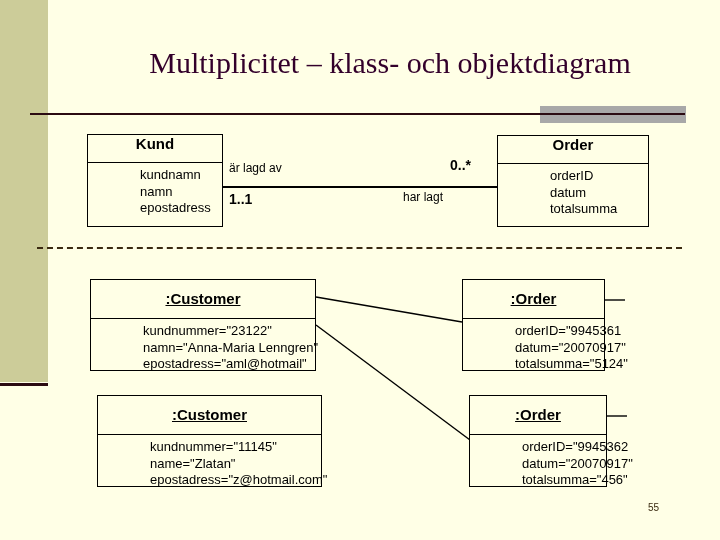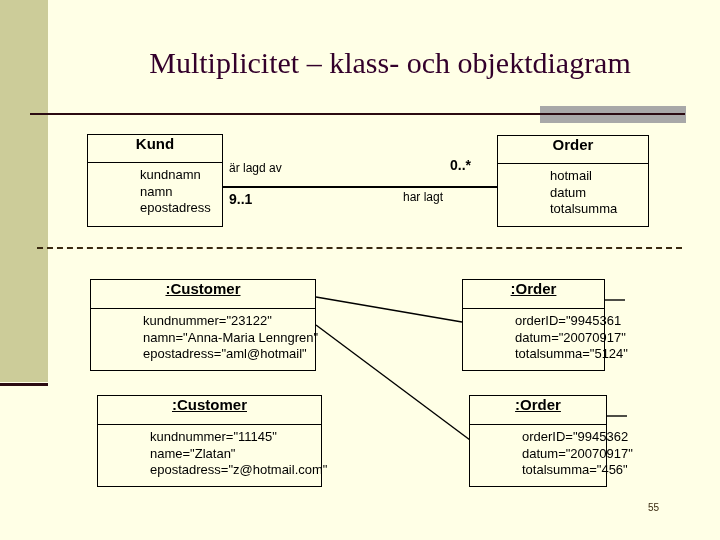--- a/index.html
+++ b/index.html
@@ -44,21 +44,21 @@
     display:flex;justify-content:center;
   }
   .umlbox .body{padding:4px 8px 0 8px;box-sizing:border-box;}
   .umlbox .body div{color:#000;line-height:1.28;white-space:nowrap;padding-left:44px;}
 
   
   .classbox .hdr{font-size:15px;height:28px;}
   .classbox .body div{font-size:13px;}
 
   
-  .objbox .hdr{font-size:15px;height:29px;}
+  .objbox .hdr{font-size:15px;height:29px;margin-top:10px;}
   .objbox .hdr span{text-decoration:underline;}
   .objbox .body div{font-size:13px;}
 
   
   .assoc-line{position:absolute;background:#000;height:1.6px;}
   .assoc-lbl{position:absolute;color:#000;white-space:nowrap;}
   .lbl-small{font-size:12px;}
   .lbl-mult{font-size:14px;font-weight:bold;}
 
   
@@ -86,33 +86,33 @@
       <div>namn</div>
       <div>epostadress</div>
     </div>
   </div>
 
   <div class="umlbox classbox" style="left:497px;top:135px;width:152px;height:92px;">
     <div class="hdr">
       <span>Order</span>
     </div>
     <div class="body">
-      <div>hotmail</div>
+      <div>orderID</div>
       <div>datum</div>
       <div>totalsumma</div>
     </div>
   </div>
 
   <div class="assoc-line" style="left:222px;top:186px;width:276px;"></div>
 
   <div class="assoc-lbl lbl-small" style="left:229px;top:161px;">är lagd av</div>
 
   <div class="assoc-lbl lbl-small" style="left:403px;top:190px;">har lagt</div>
 
-  <div class="assoc-lbl lbl-mult" style="left:229px;top:191px;">9..1</div>
+  <div class="assoc-lbl lbl-mult" style="left:229px;top:191px;">1..1</div>
 
   <div class="assoc-lbl lbl-mult" style="left:450px;top:157px;">0..*</div>
 
   <div class="divider"></div>
 
   <svg class="links" viewBox="0 0 720 540" xmlns="http://www.w3.org/2000/svg">
     <line x1="316" y1="297" x2="462" y2="322" stroke="#000" stroke-width="1.4"></line>
     <line x1="316" y1="325" x2="470" y2="440" stroke="#000" stroke-width="1.4"></line>
     <line x1="605" y1="300" x2="625" y2="300" stroke="#000" stroke-width="1.4"></line>
     <line x1="607" y1="416" x2="627" y2="416" stroke="#000" stroke-width="1.4"></line>

